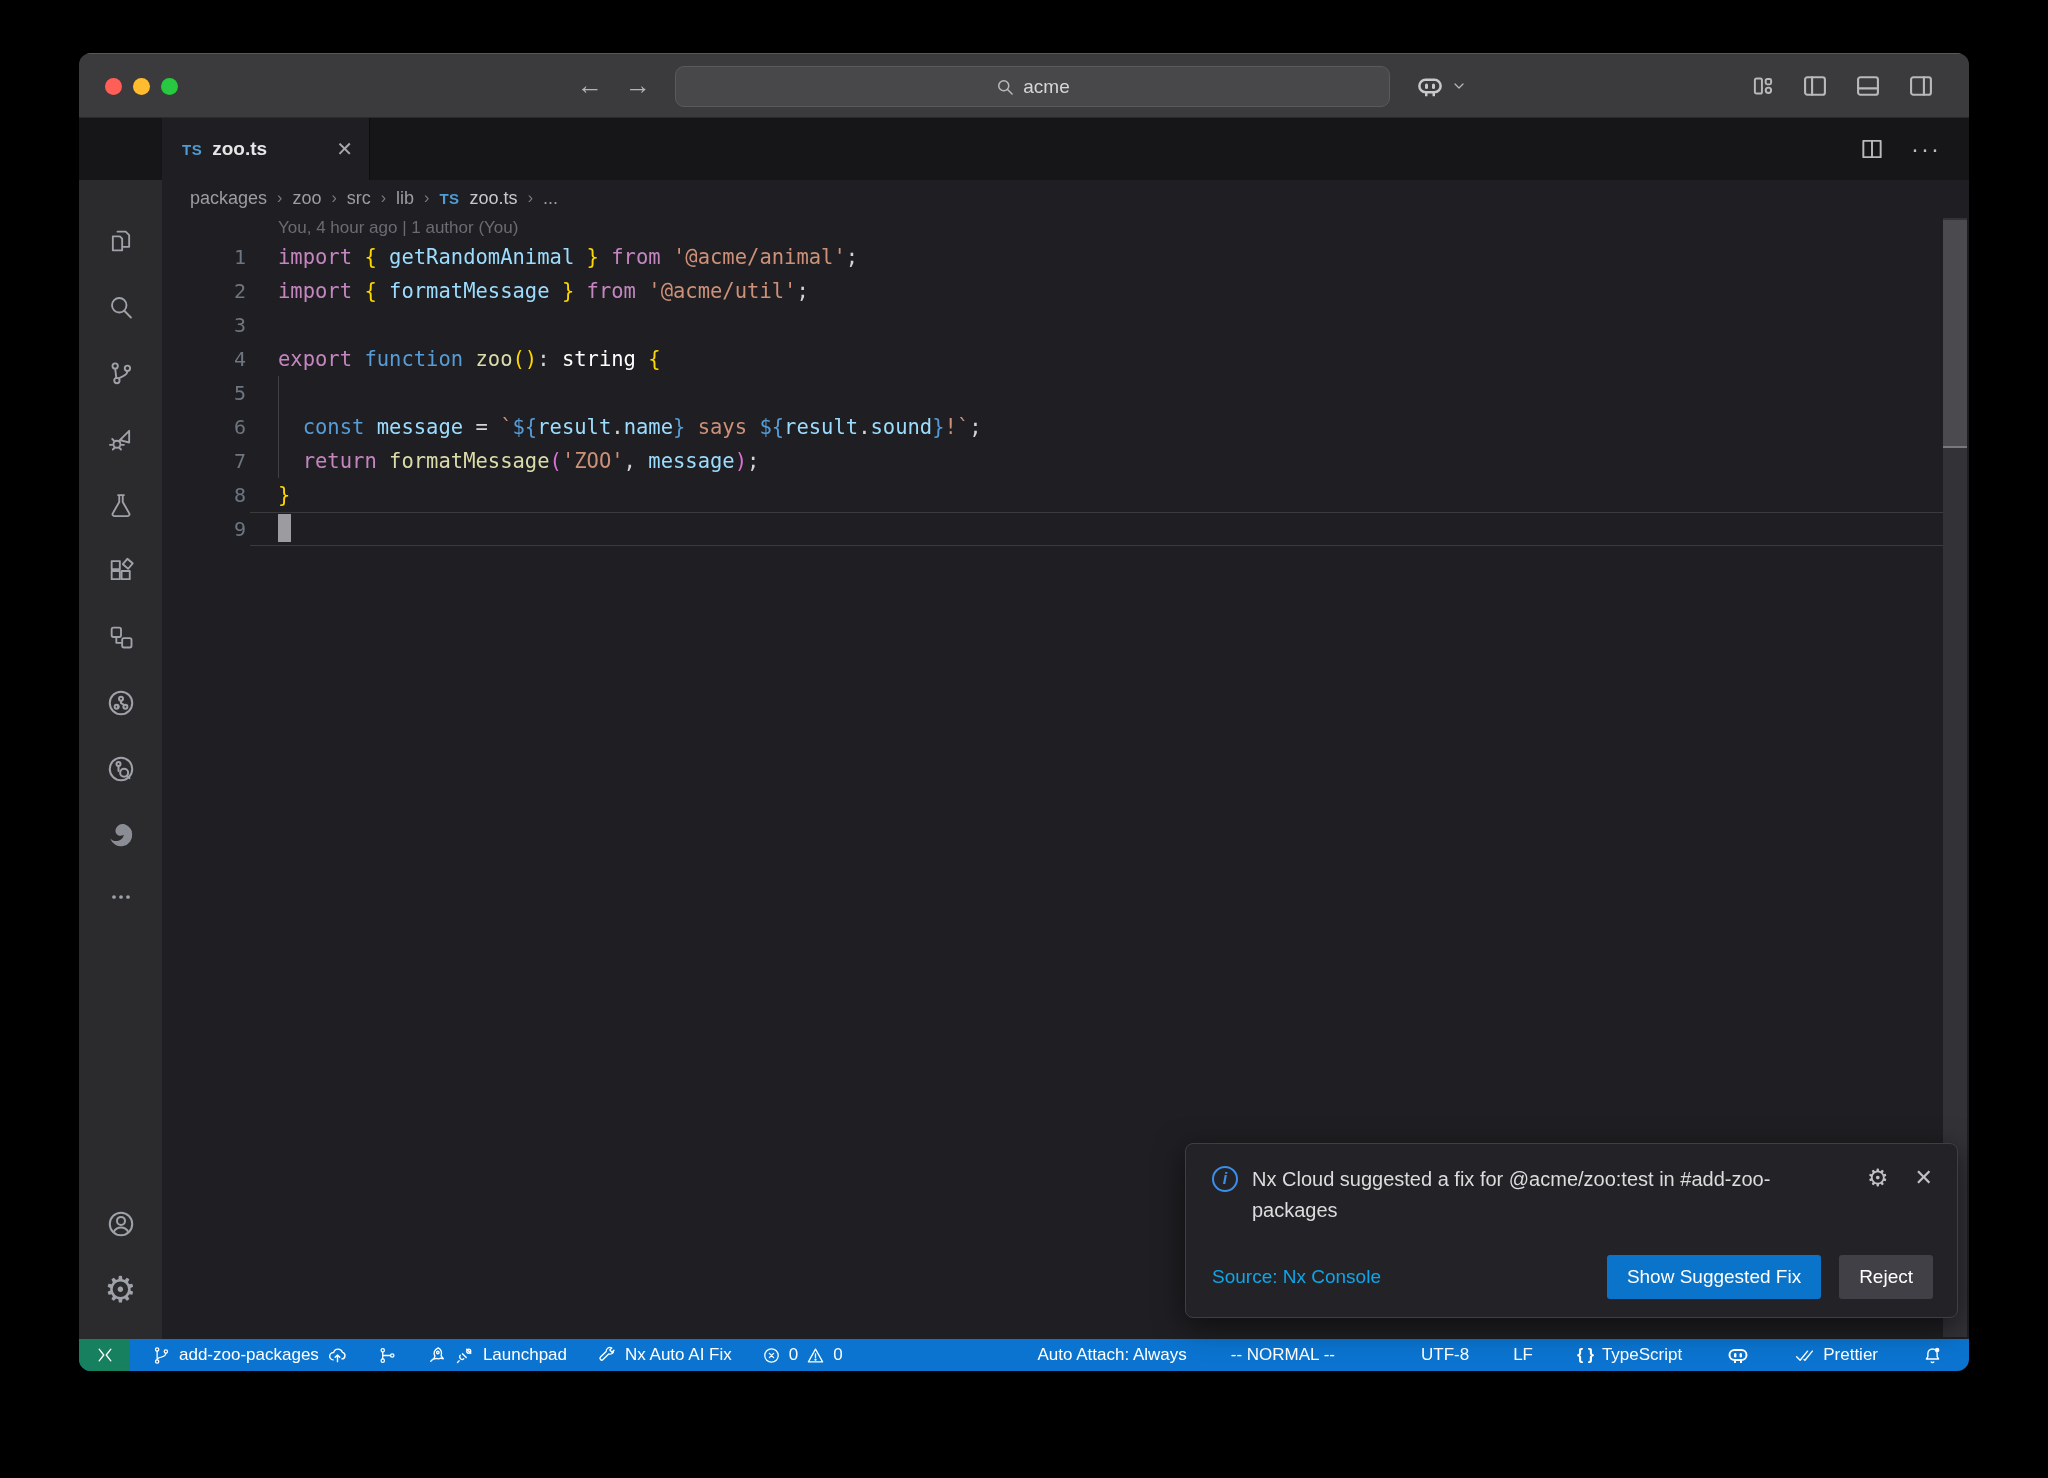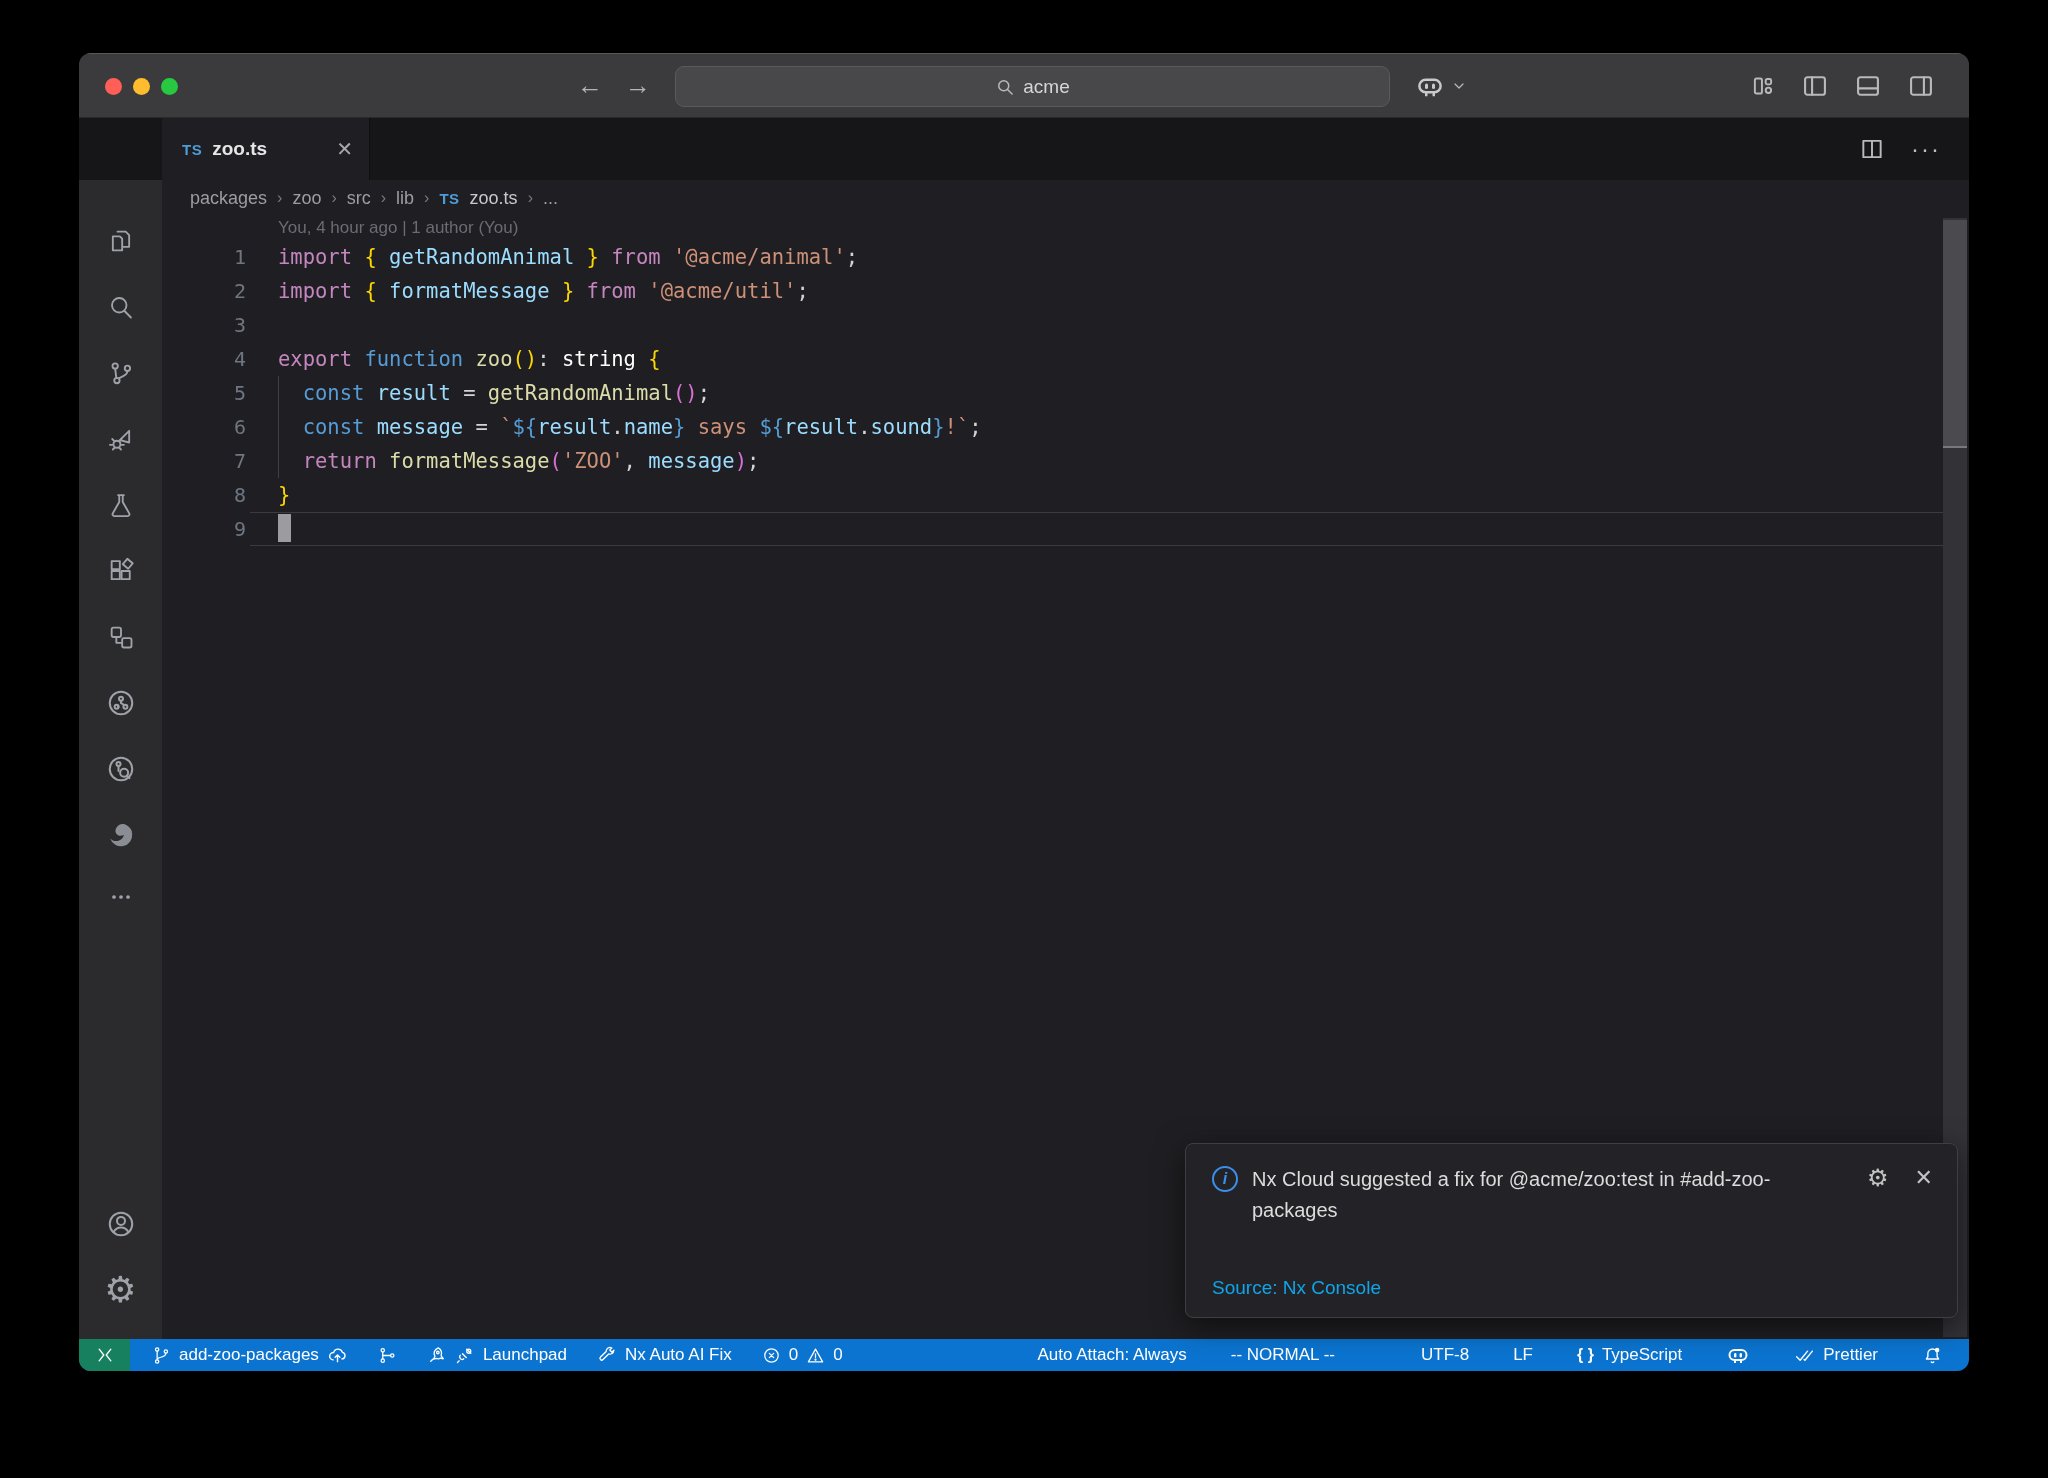--- a/index.html
+++ b/index.html
@@ -297,21 +297,20 @@
             <div class="code-row">
               <span class="gutter">3</span>
               <span class="code-text"></span>
             </div>
             <div class="code-row">
               <span class="gutter">4</span>
               <span class="code-text"><span class="tk-kw">export </span><span class="tk-kw2">function </span><span class="tk-fn">zoo</span><span class="tk-b1">()</span><span class="tk-p">: </span><span class="tk-type">string </span><span class="tk-b1">{</span></span>
             </div>
             <div class="code-row">
               <span class="gutter">5</span>
-              <span class="code-text"><span class="tk-kw2">  const </span><span class="tk-var">result </span><span class="tk-p">= </span><span class="tk-fn">getRandomAnimal</span><span class="tk-b2">()</span><span class="tk-p">;</span></span>
             </div>
             <div class="code-row">
               <span class="gutter">6</span>
               <span class="code-text"><span class="tk-kw2">  const </span><span class="tk-var">message </span><span class="tk-p">= </span><span class="tk-str">`</span><span class="tk-tpl">${</span><span class="tk-var">result</span><span class="tk-p">.</span><span class="tk-var">name</span><span class="tk-tpl">}</span><span class="tk-str"> says </span><span class="tk-tpl">${</span><span class="tk-var">result</span><span class="tk-p">.</span><span class="tk-var">sound</span><span class="tk-tpl">}</span><span class="tk-str">!`</span><span class="tk-p">;</span></span>
             </div>
             <div class="code-row">
               <span class="gutter">7</span>
               <span class="code-text"><span class="tk-kw">  return </span><span class="tk-fn">formatMessage</span><span class="tk-b2">(</span><span class="tk-str">'ZOO'</span><span class="tk-p">, </span><span class="tk-var">message</span><span class="tk-b2">)</span><span class="tk-p">;</span></span>
             </div>
             <div class="code-row">
@@ -447,15 +446,19 @@
     <div class="toast-head">
       <div class="info-badge">i</div>
       <div class="toast-msg">Nx Cloud suggested a fix for @acme/zoo:test in #add-zoo-packages</div>
       <div class="toast-icons">
         <span class="toast-gear">⚙</span>
         <span class="toast-close">✕</span>
       </div>
     </div>
     <div class="toast-foot">
       <span class="toast-source">Source: Nx Console</span>
+      <div class="toast-btns">
+        <button class="btn btn-primary">Show Suggested Fix</button>
+        <button class="btn btn-secondary">Reject</button>
+      </div>
     </div>
   </div>
 </div>
 
 </body></html>

